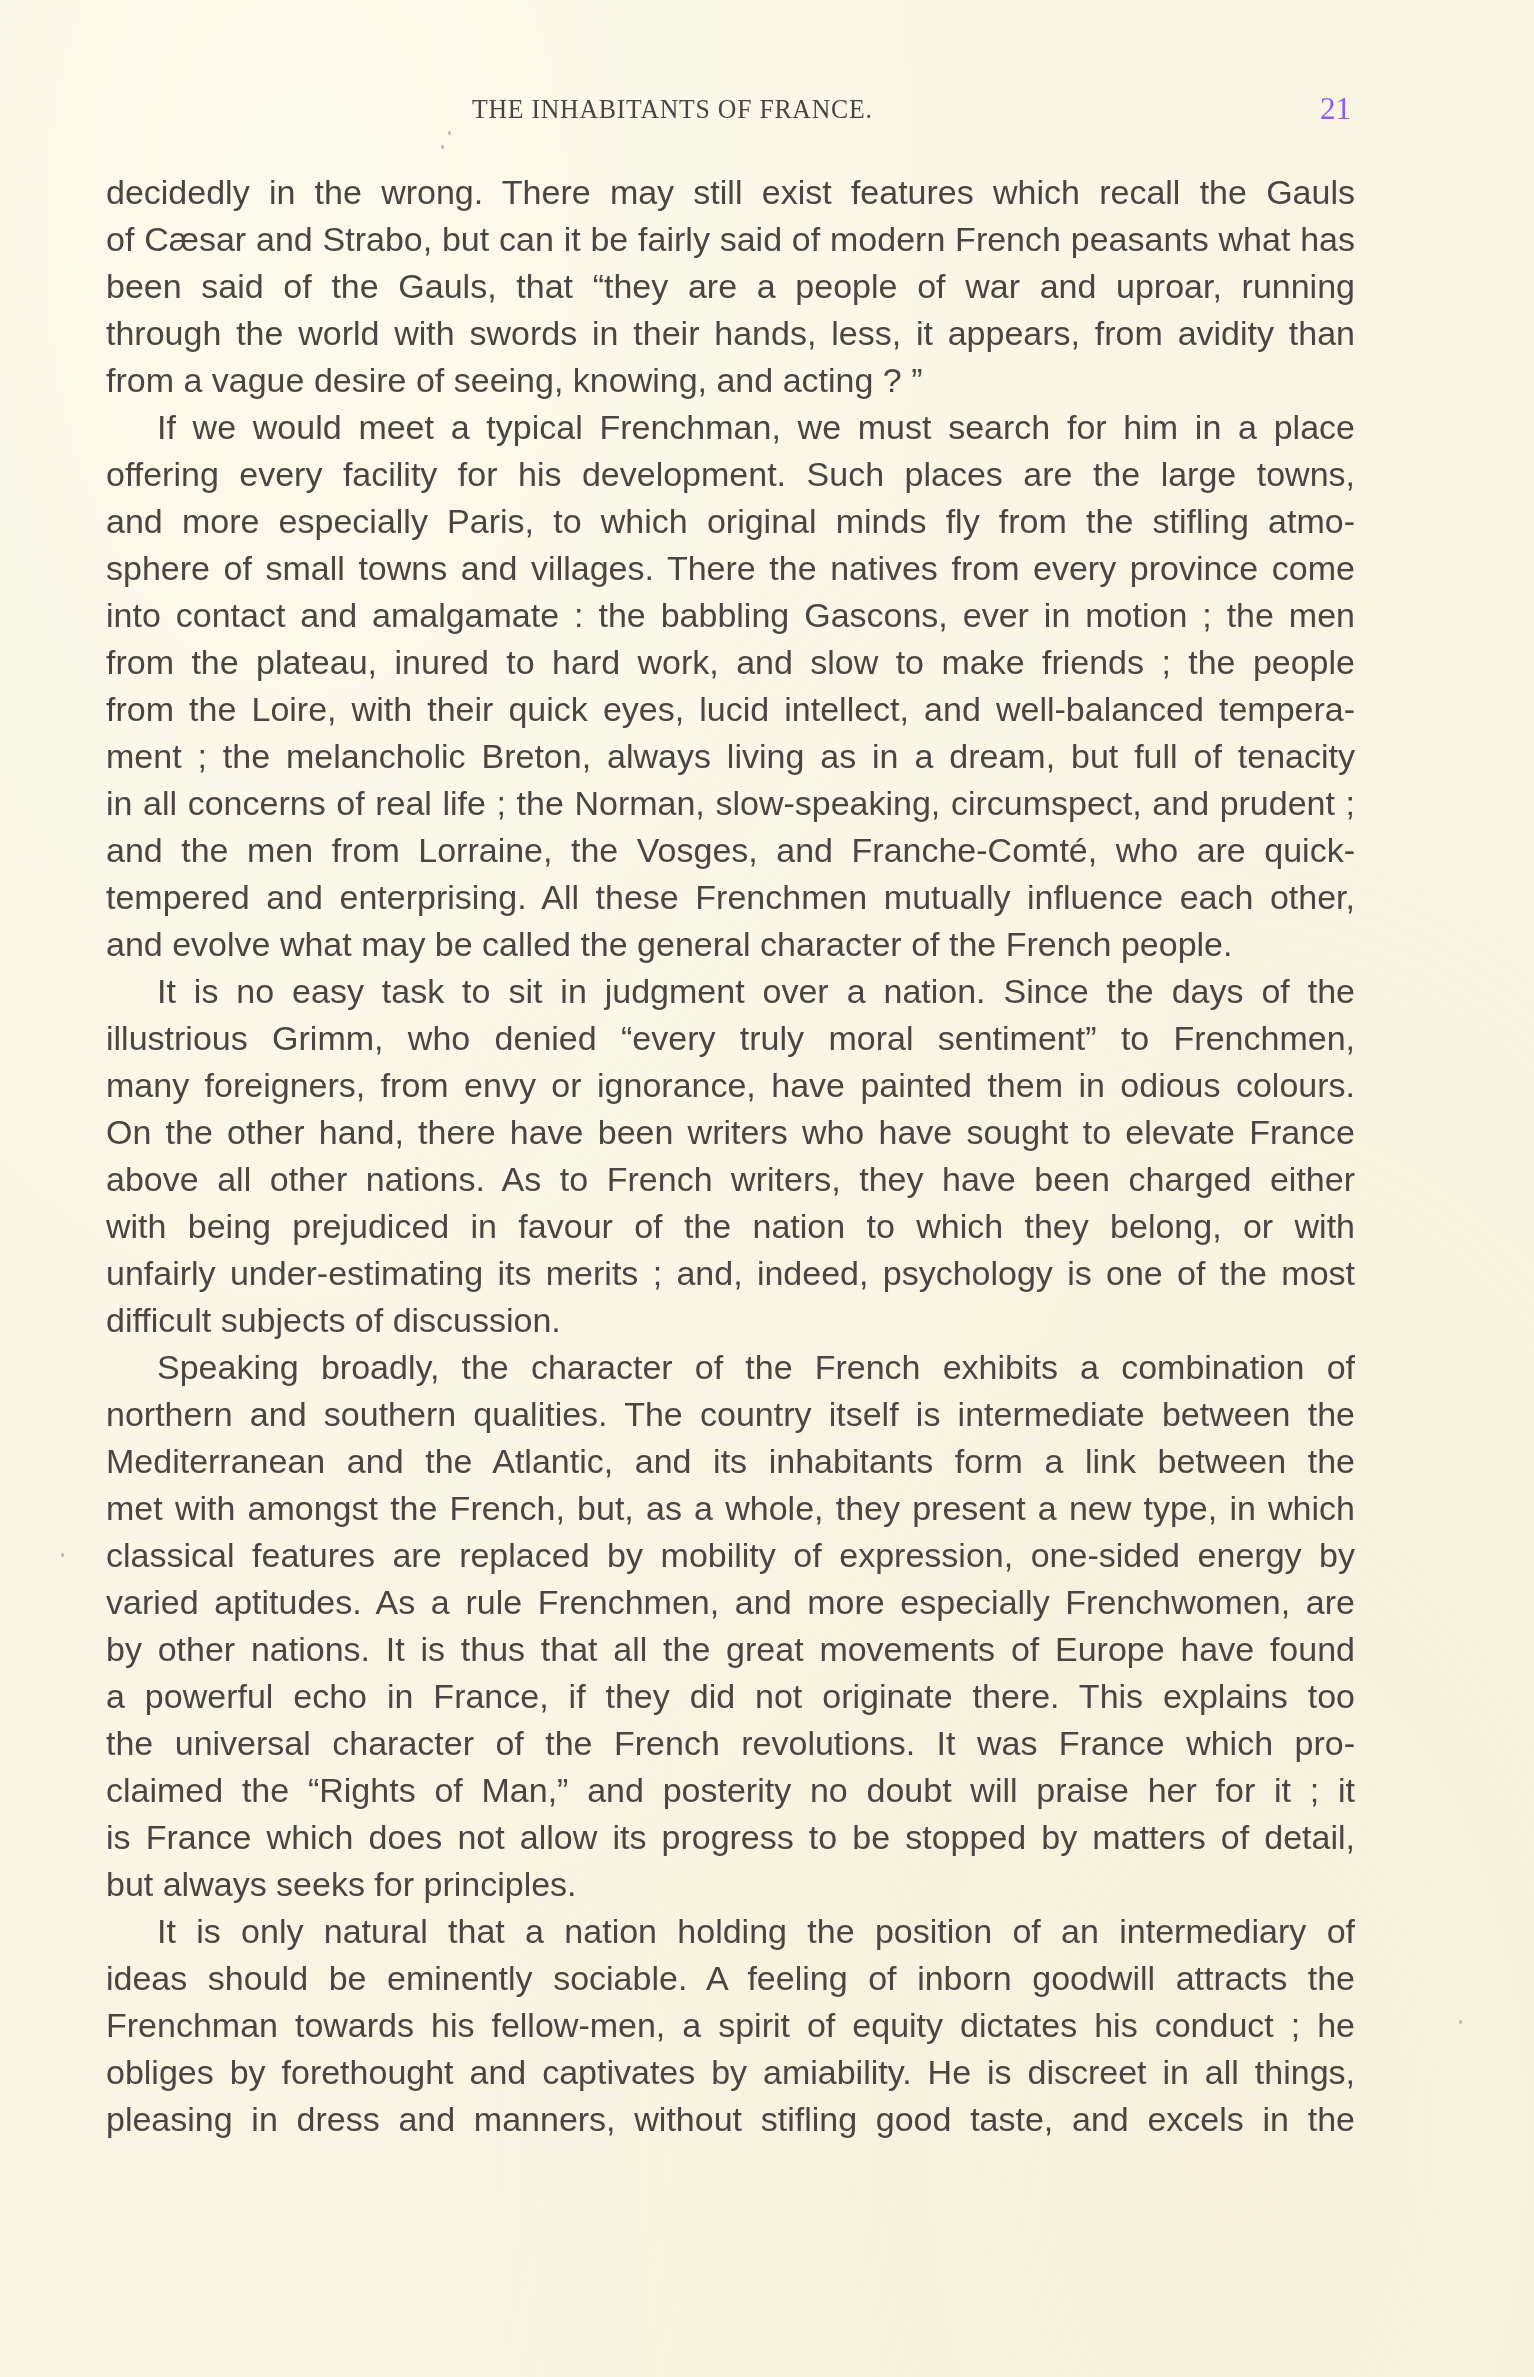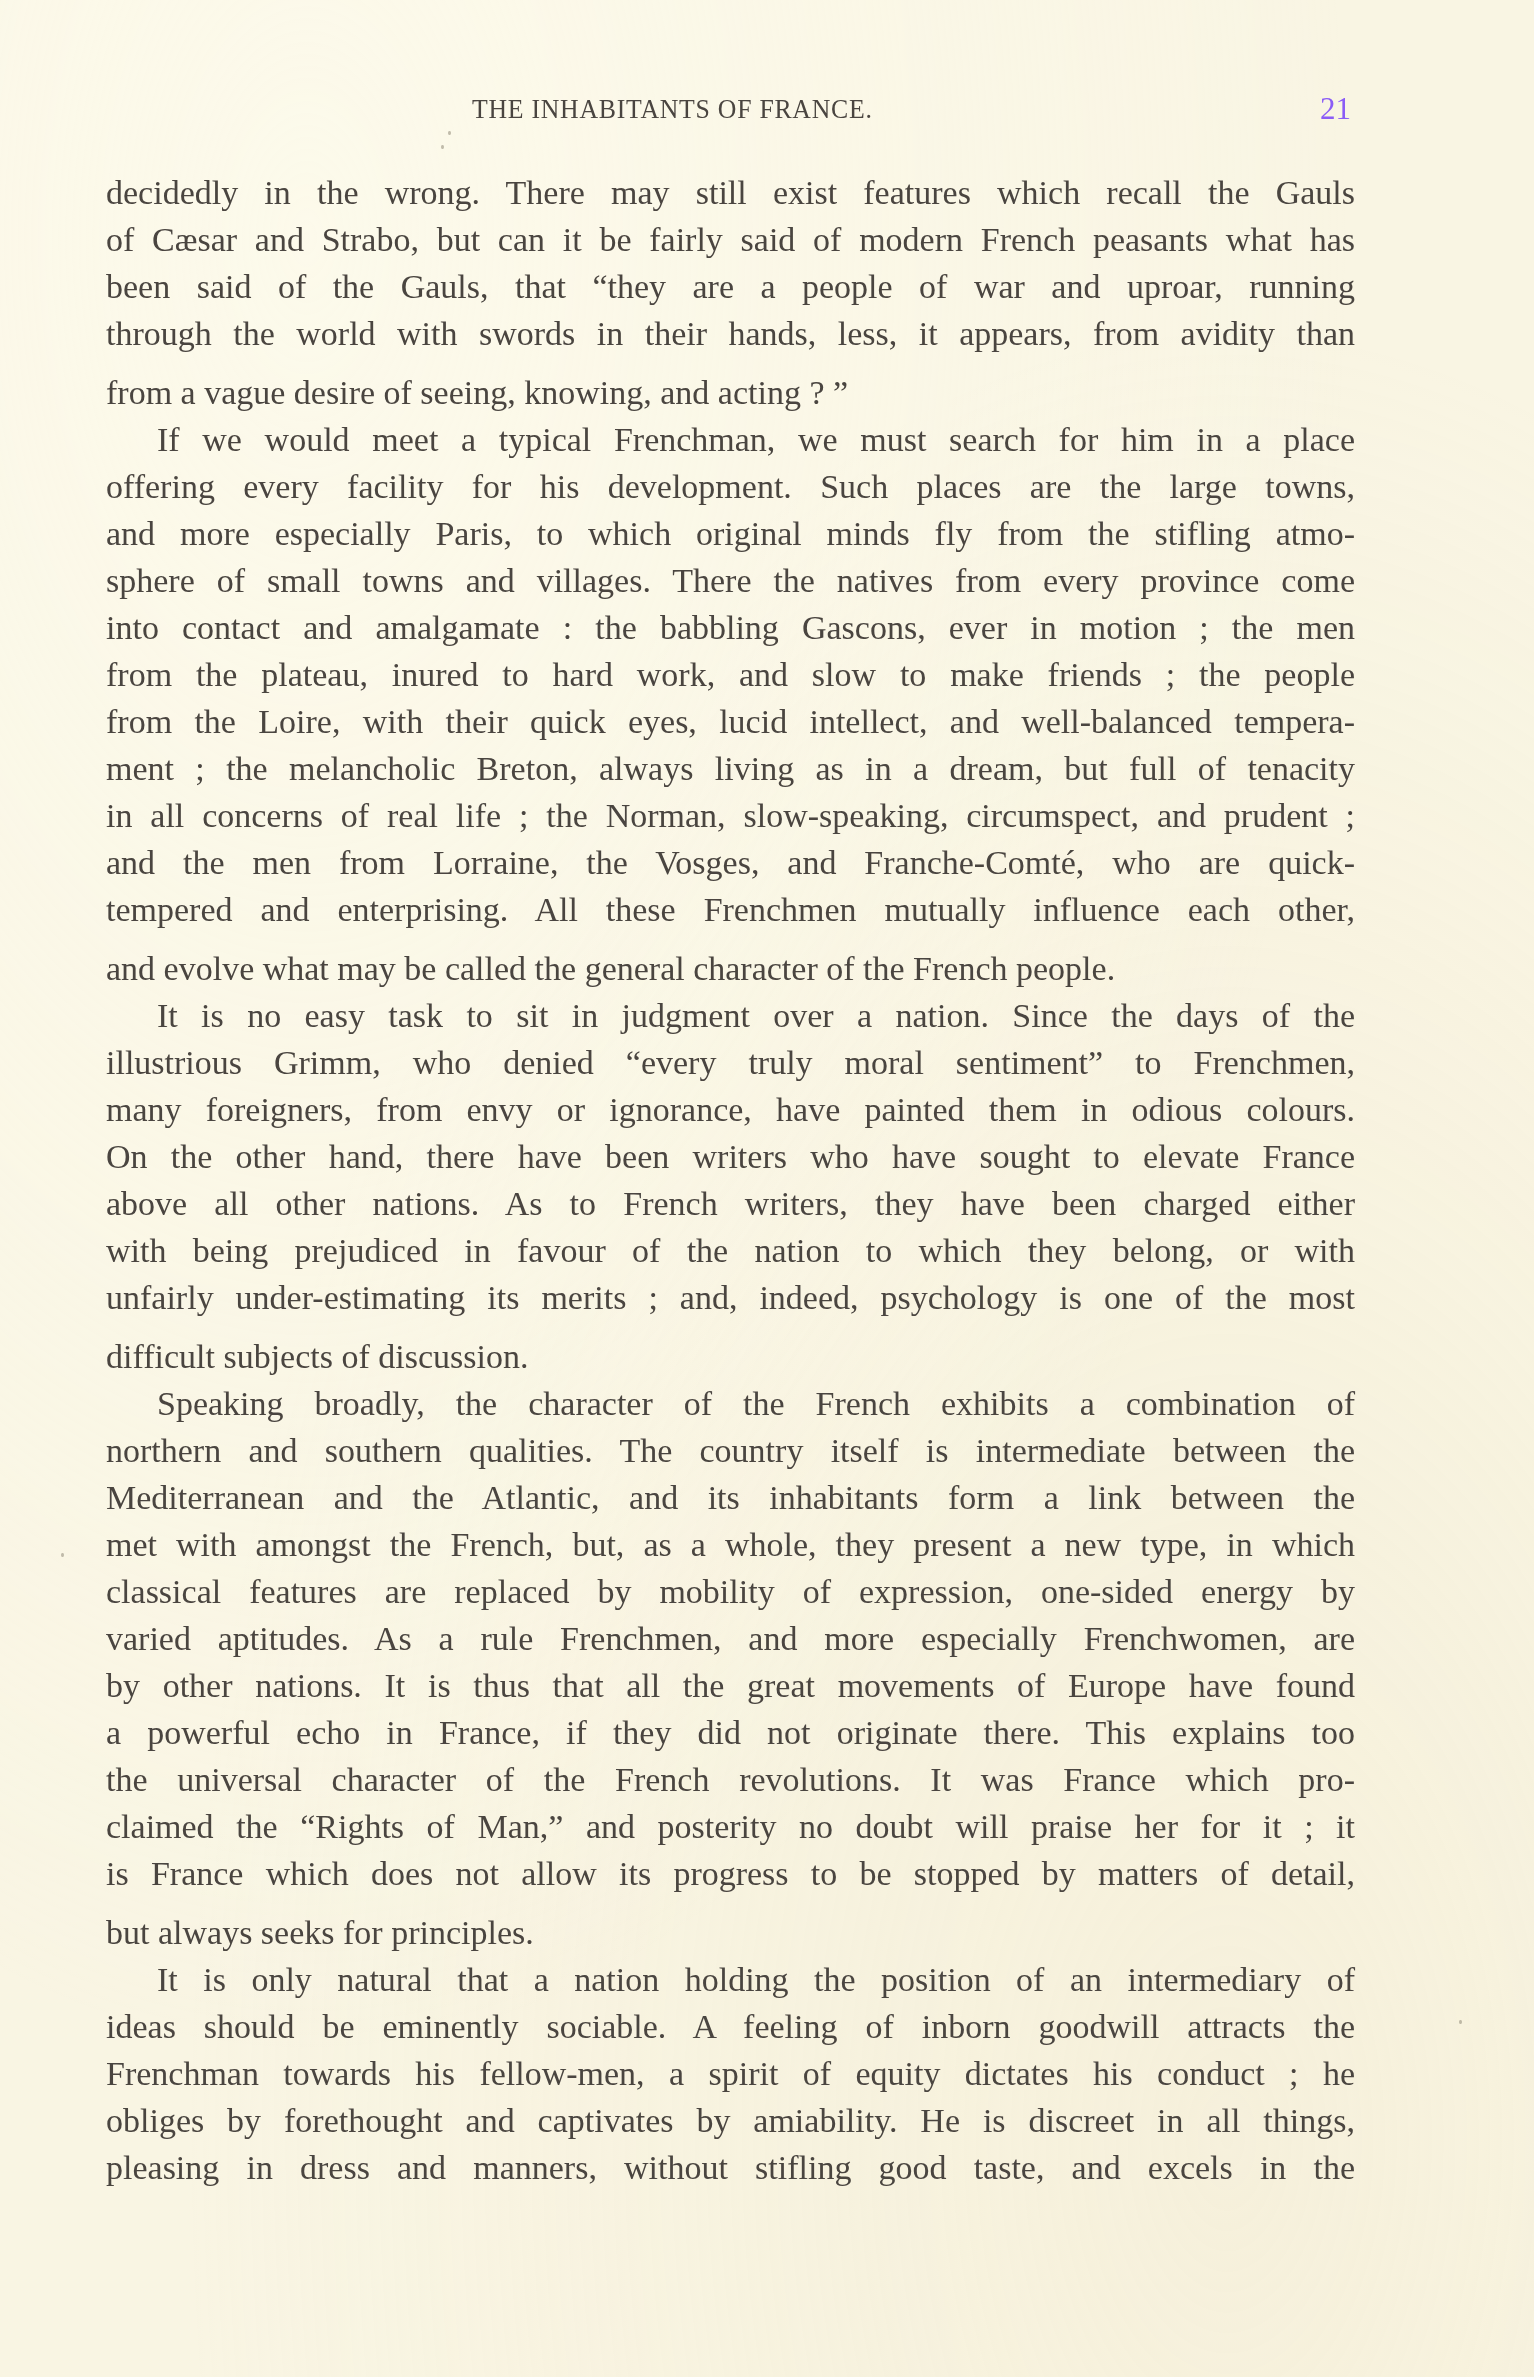--- a/index.html
+++ b/index.html
@@ -47,30 +47,29 @@
   .body-text {
     position: absolute;
     left: 106px;
     top: 169px;
     width: 1249px;
   }
   .line {
     display: block;
     height: 47px;
     line-height: 47px;
-    font-family: Liberation Serif, serif;
+    font-family: Liberation Sans, sans-serif;
     font-size: 34px;
     white-space: nowrap;
     text-align: justify;
     text-align-last: justify;
     overflow: visible;
   }
   .line.last {
     text-align-last: left;
-    margin-top: 12px;
   }
   .line.indent {
     padding-left: 51px;
   }
   .speck {
     position: absolute;
     width: 2.5px; height: 4.1px;
     background: #9a9282;
     border-radius: 50%;
     opacity: 0.6;

